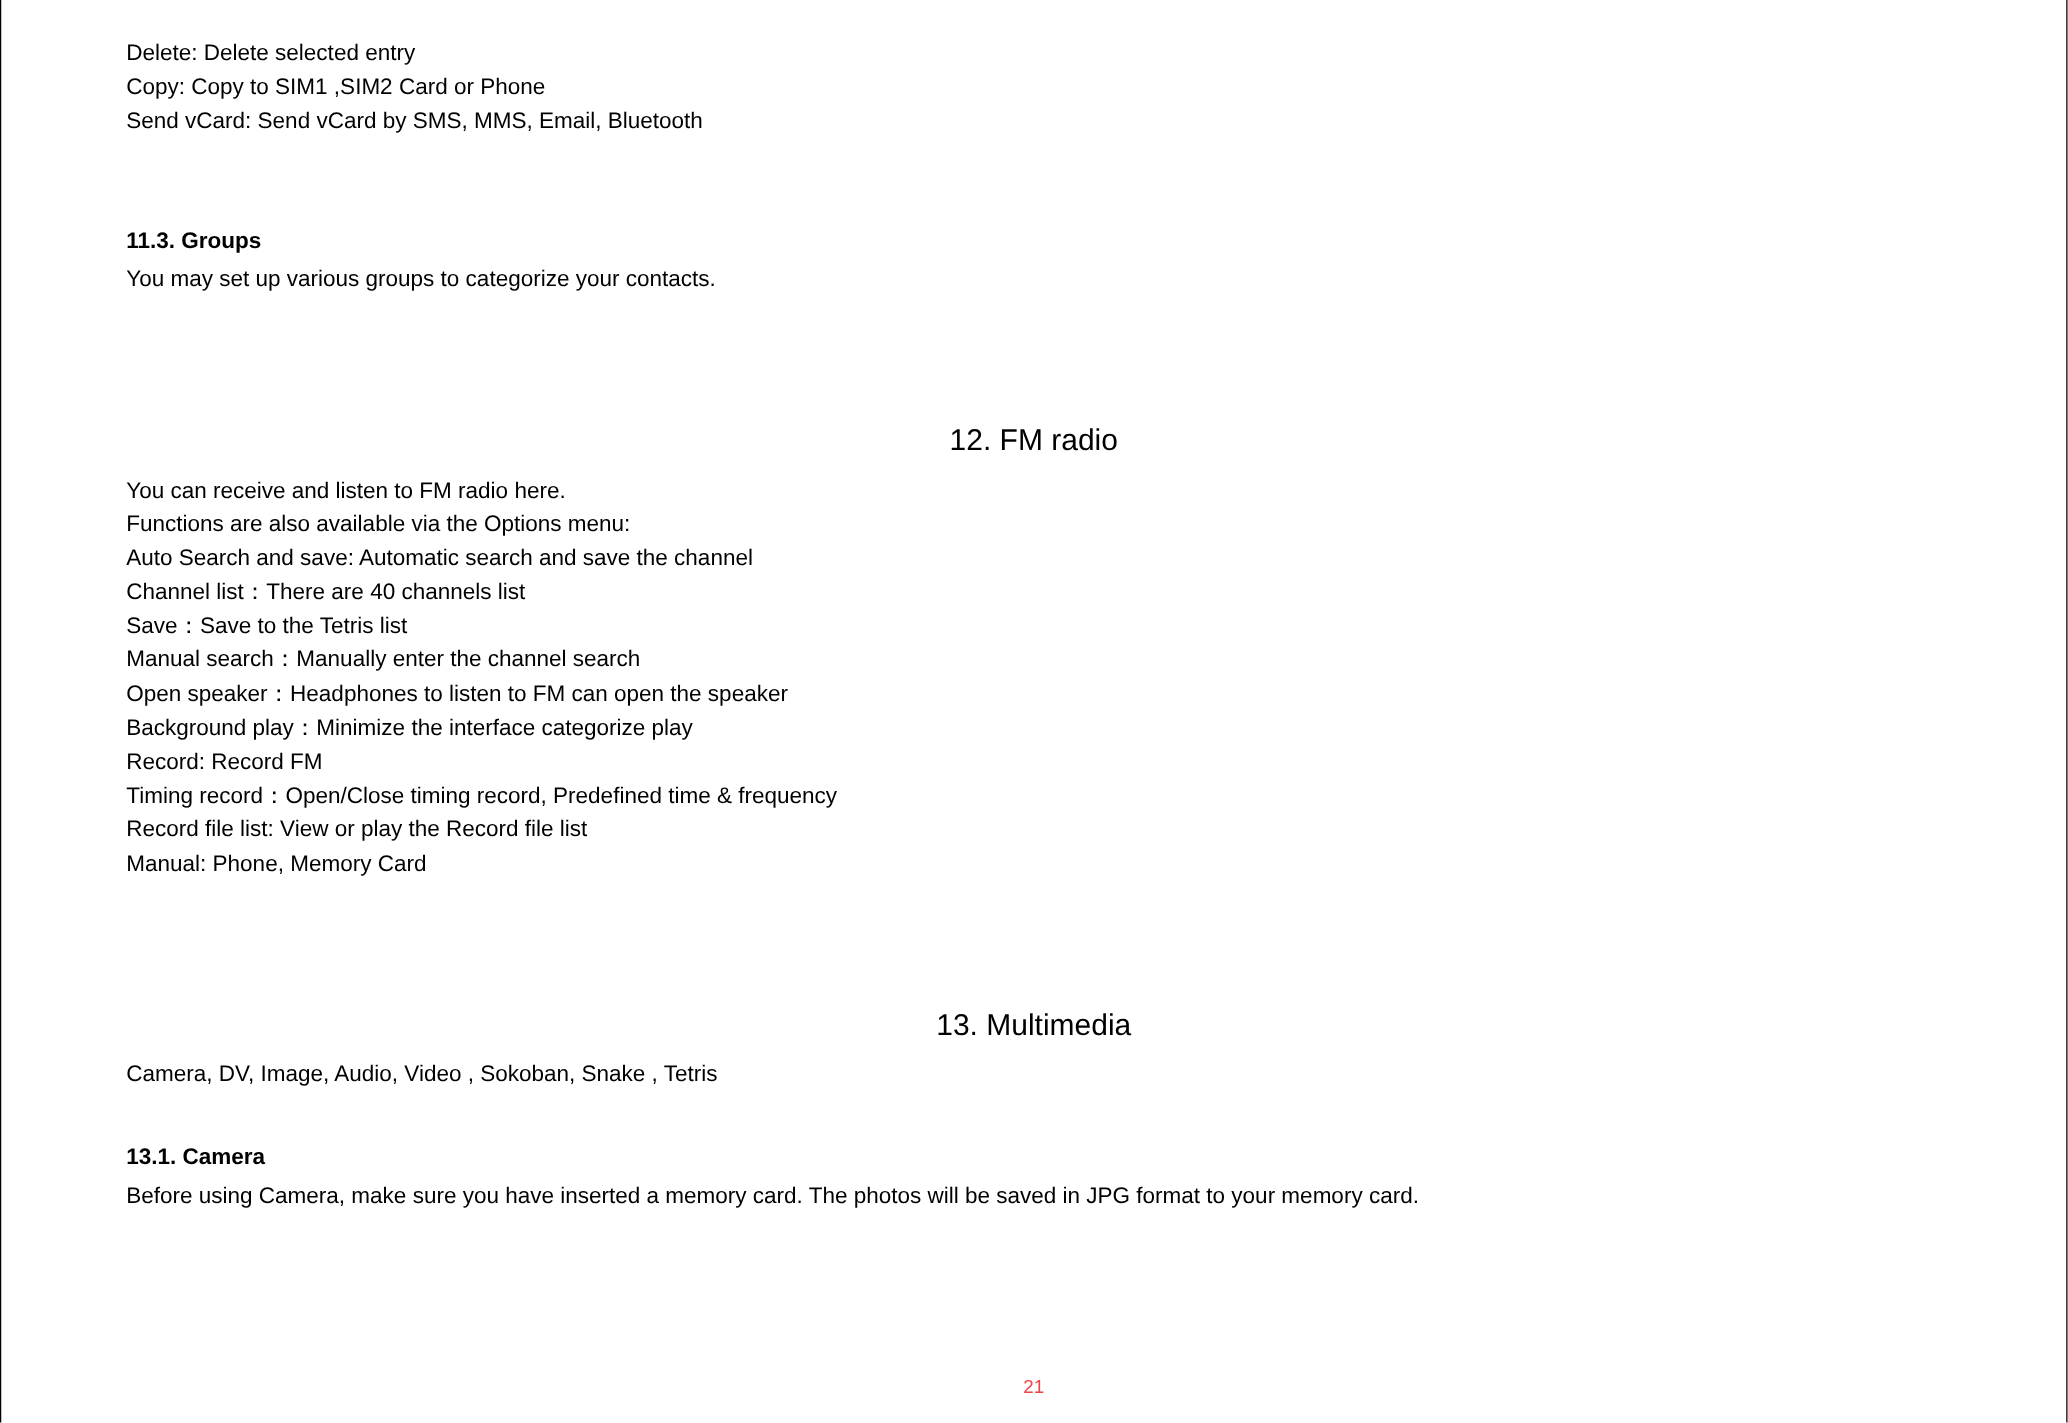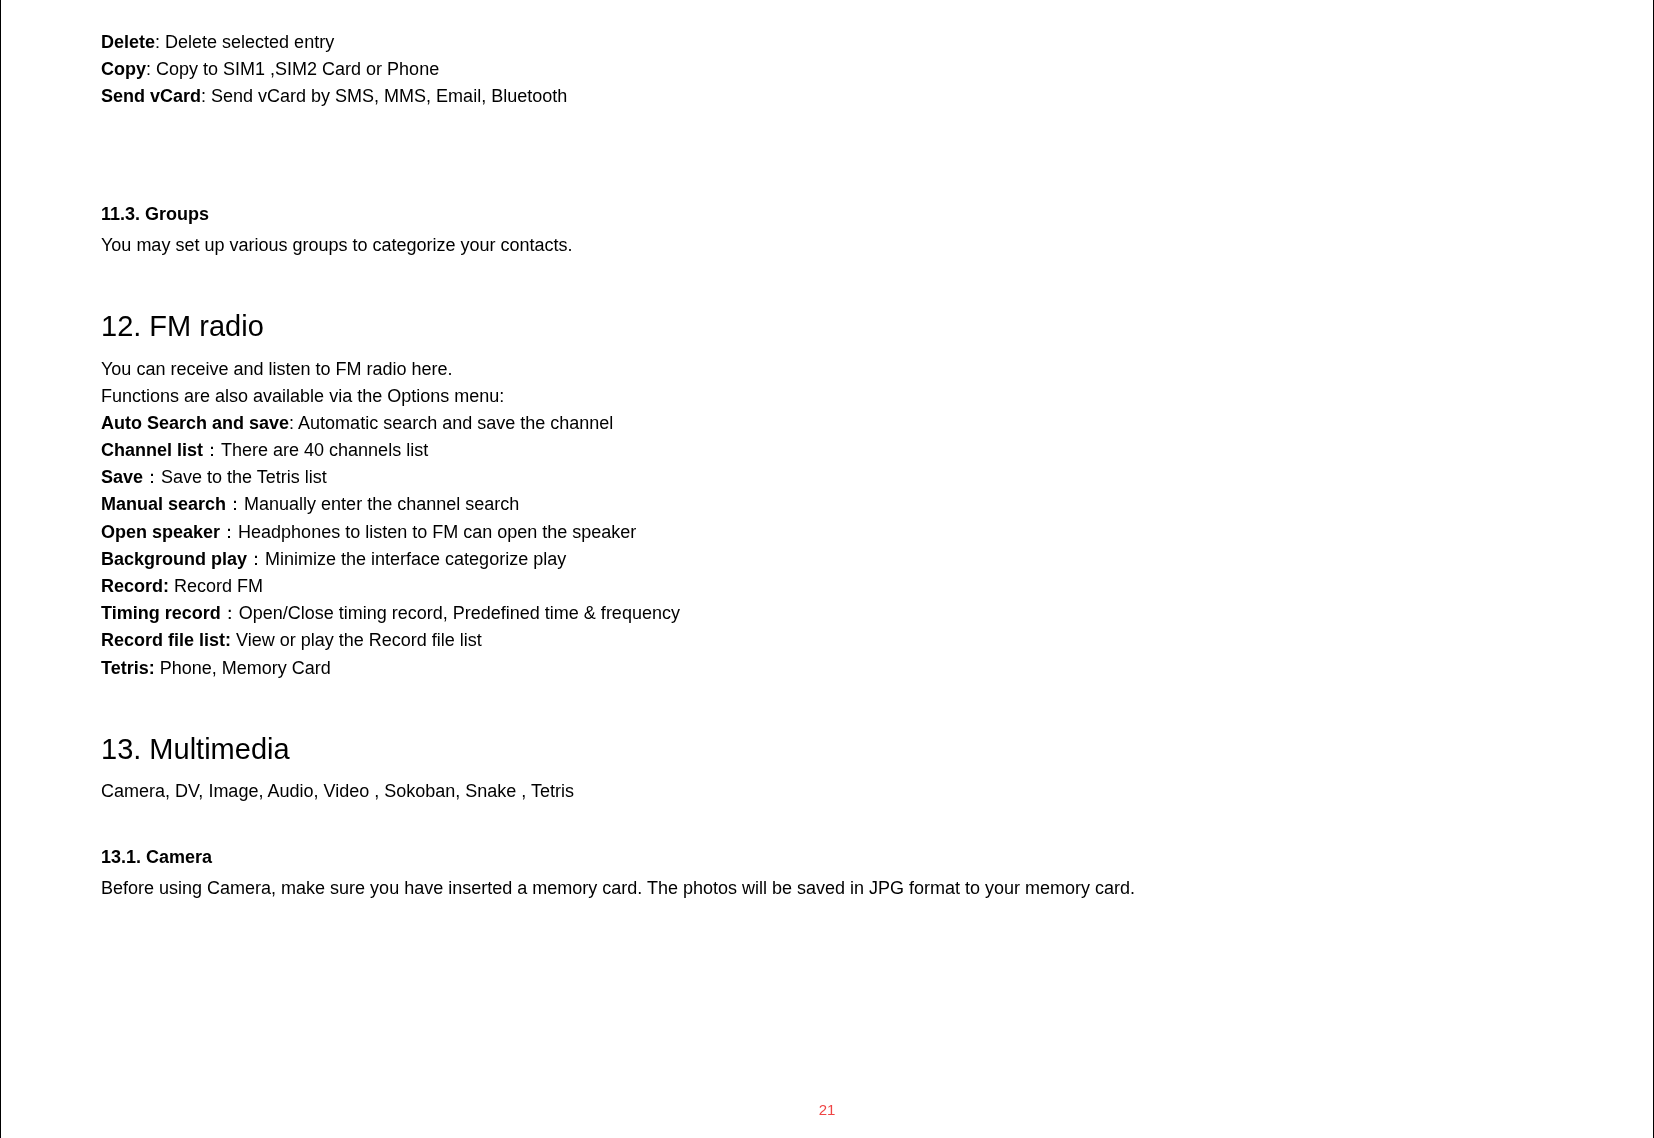--- a/index.html
+++ b/index.html
@@ -19,33 +19,34 @@
     }
     .content {
       font-size: 18px;
       color: #000;
       line-height: 1.4;
     }
     .def-line {
       margin-bottom: 2px;
     }
     .def-term {
-      font-weight: bold;
+      font-weight: normal;
     }
     .subsection-heading {
       font-weight: bold;
       font-size: 18px;
-      margin-top: 92px;
+      margin-top: 70px;
       margin-bottom: 6px;
     }
     .section-heading {
       font-weight: normal;
-      font-size: 29px;
-      margin-top: 48px;
+      font-size: 24px;
+      margin-top: 100px;
       margin-bottom: 10px;
+      text-align: center;
     }
     .body-text {
       margin-bottom: 2px;
     }
     .page-number {
       position: absolute;
       bottom: 20px;
       left: 50%;
       transform: translateX(-50%);
       color: #ef4444;
@@ -95,21 +96,21 @@
   <div class="def-line">
     <span class="def-term">Record:</span><span> </span><span>Record FM</span>
   </div>
   <div class="def-line">
     <span class="def-term">Timing record</span><span>：</span><span>Open/Close timing record, Predefined time &amp; frequency</span>
   </div>
   <div class="def-line">
     <span class="def-term">Record file list:</span><span> </span><span>View or play the Record file list</span>
   </div>
   <div class="def-line">
-    <span class="def-term">Tetris:</span><span> </span><span>Phone, Memory Card</span>
+    <span class="def-term">Manual:</span><span> </span><span>Phone, Memory Card</span>
   </div>
 
   <div class="section-heading">13. Multimedia</div>
   <div class="body-text">Camera, DV, Image, Audio, Video , Sokoban, Snake , Tetris</div>
 
   <div class="subsection-heading" style="margin-top:40px;">13.1.   Camera</div>
   <div class="body-text">Before using Camera, make sure you have inserted a memory card. The photos will be saved in JPG format to your memory card.</div>
 
 </div>
 

